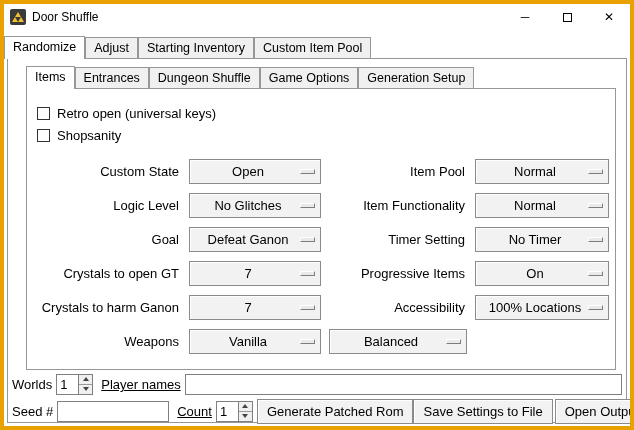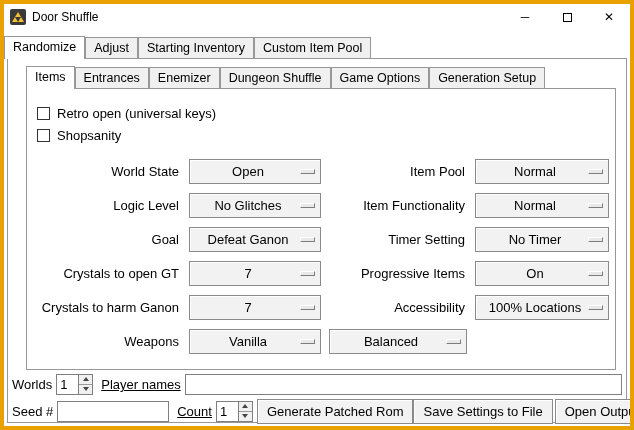--- a/index.html
+++ b/index.html
@@ -167,40 +167,39 @@
     <div class="tab">Custom Item Pool</div>
   </div>
 
   <div class="outer-page">
 
     <div class="inner-notebook">
 
       <div class="tabs" style="margin-top:0; padding-left:0;">
         <div class="tab active">Items</div>
         <div class="tab">Entrances</div>
-        <div class="tab">Enemizer</div>
         <div class="tab">Dungeon Shuffle</div>
         <div class="tab">Game Options</div>
         <div class="tab">Generation Setup</div>
       </div>
 
       <div class="inner-page">
 
         <div class="check-row">
           <span class="checkbox"></span>
           <span class="check-label">Retro open (universal keys)</span>
         </div>
         <div class="check-row">
           <span class="checkbox"></span>
           <span class="check-label">Shopsanity</span>
         </div>
 
         <div class="field-grid">
 
-          <div class="flabel">World State</div>
+          <div class="flabel">Custom State</div>
           <div class="dropdown">
             <span class="dd-value">Open</span>
             <span class="dd-ind"></span>
           </div>
           <div class="flabel">Item Pool</div>
           <div class="dropdown">
             <span class="dd-value">Normal</span>
             <span class="dd-ind"></span>
           </div>
 

